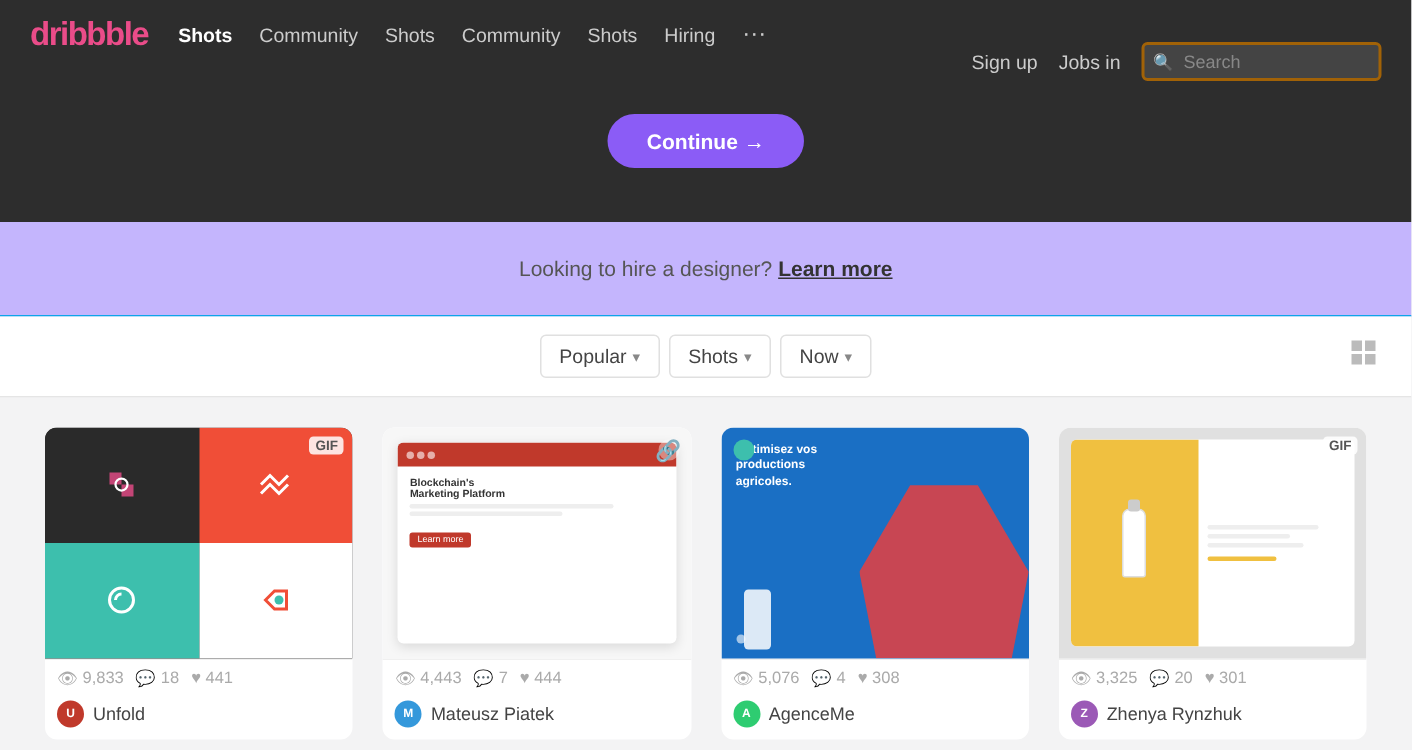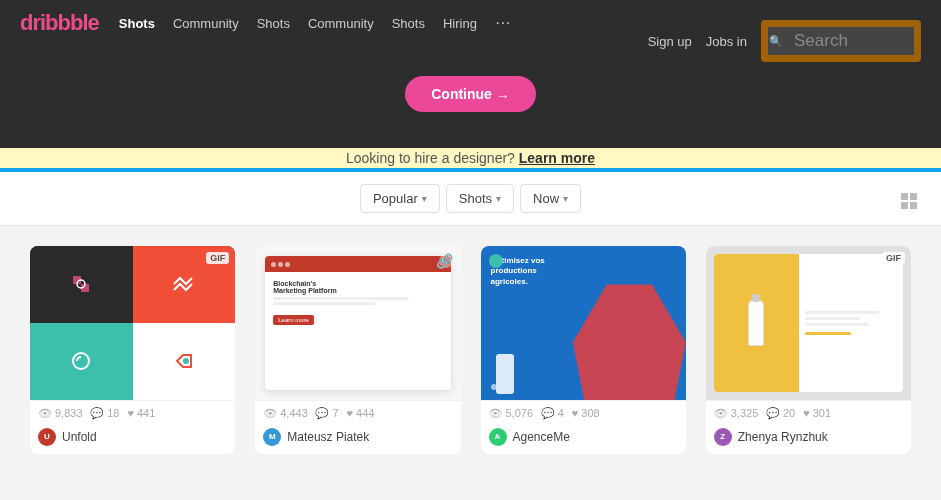--- a/index.html
+++ b/index.html
@@ -60,25 +60,25 @@
     }
     .search-icon-nav {
       position: absolute;
       left: 8px;
       color: #888;
       font-size: 11px;
       pointer-events: none;
     }
     .search-input {
       background: #444;
-      border: 7px solid #a16207;
+      border: 2px solid #a16207;
       border-radius: 4px;
       padding: 4px 10px 4px 26px;
       color: #ccc;
-      font-size: 17px;
+      font-size: 12px;
       width: 160px;
       outline: none;
     }
     .search-input::placeholder { color: #888; }
 
     
     .hero {
       background: #2d2d2d;
       text-align: center;
       padding: 30px 20px 36px;
@@ -86,50 +86,50 @@
     .hero-text {
       color: #fff;
       font-size: 18px;
       font-weight: 400;
       margin-bottom: 18px;
     }
     .hero-text strong {
       font-weight: 700;
     }
     .hero-btn {
-      background: #ec4899;
+      background: #8b5cf6;
       color: #fff;
       border: none;
       border-radius: 24px;
       padding: 10px 26px;
       font-size: 14px;
       font-weight: 600;
       cursor: pointer;
     }
 
     
     .hire-banner {
-      background: #fef9c3;
-      border-bottom: 4px solid #0ea5e9;
+      background: #c4b5fd;
+      border-bottom: 1px solid #0ea5e9;
       text-align: center;
-      padding: 2px;
+      padding: 23px;
       font-size: 14px;
       color: #555;
     }
     .hire-banner a {
       color: #333;
       font-weight: 700;
       text-decoration: underline;
     }
 
     
     .filter-bar {
       background: #fff;
       display: flex;
-      align-items: flex-end;
+      align-items: flex-start;
       justify-content: center;
       padding: 12px 20px;
       border-bottom: 1px solid #e5e5e5;
       gap: 6px;
       position: relative;
     }
     .filter-dropdown {
       display: flex;
       align-items: center;
       gap: 4px;

